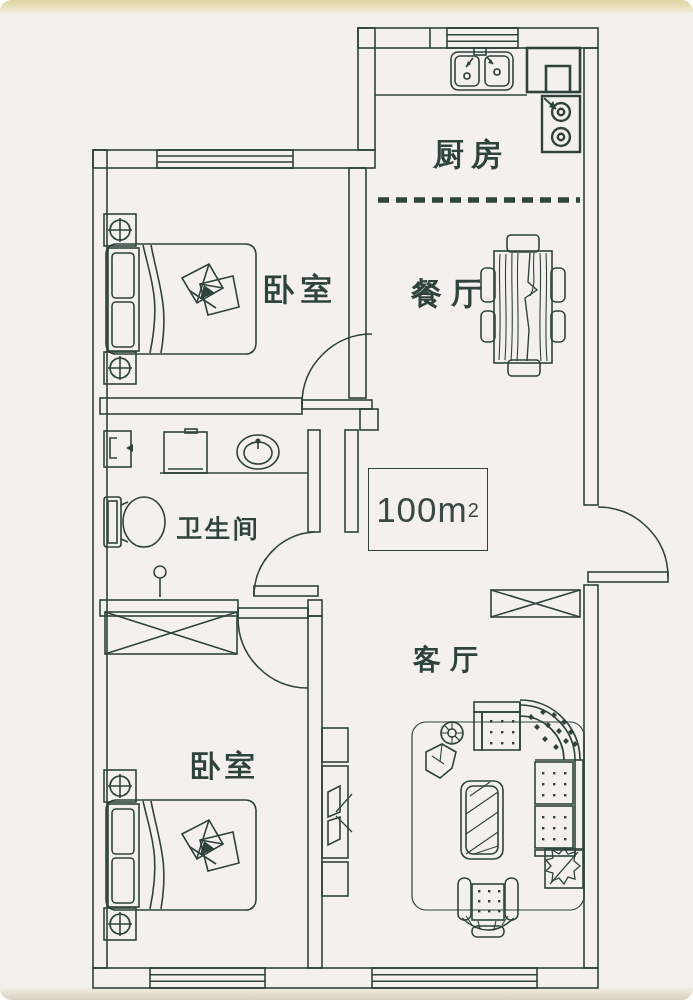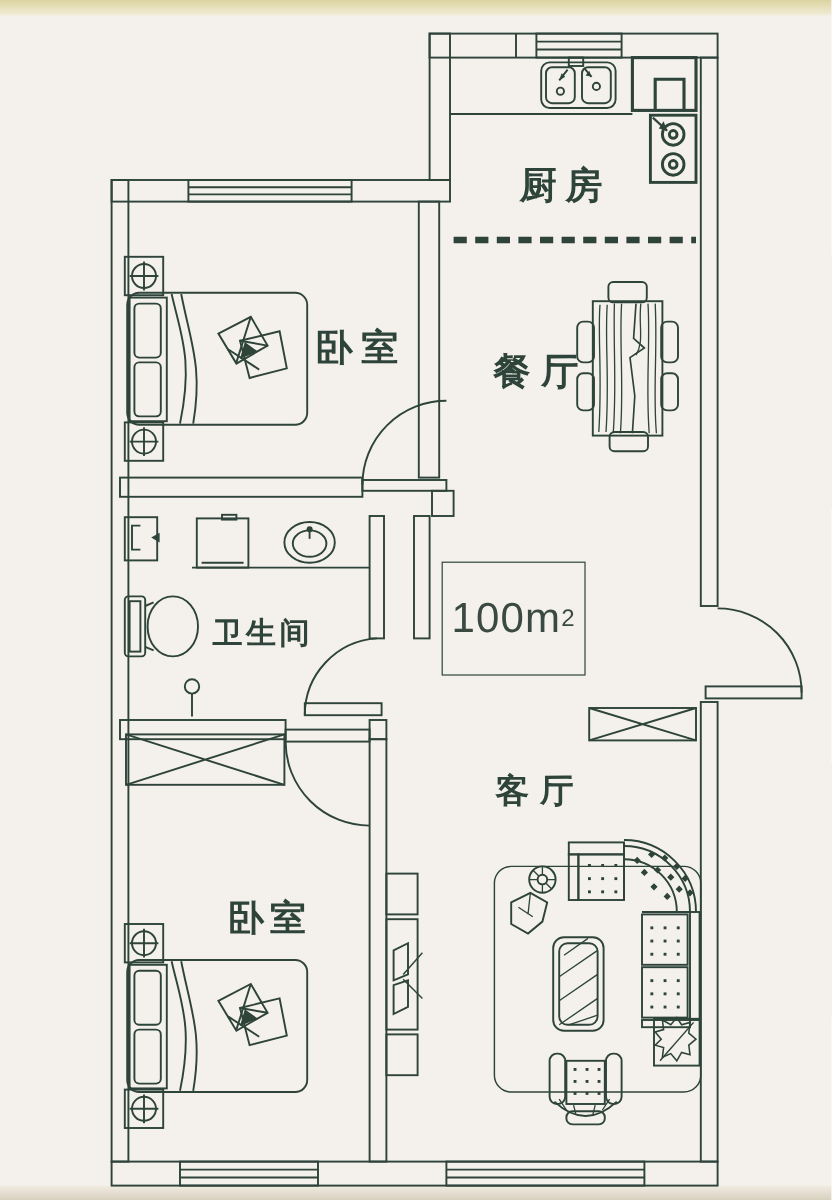--- a/index.html
+++ b/index.html
@@ -1,38 +1,39 @@
 <!DOCTYPE html>
 <html><head>
 <meta charset="utf-8">
 <style>
   html,body{margin:0;padding:0;}
   .stage{
     position:relative;width:693px;height:1000px;overflow:hidden;
     background:#f4f1ec;
     font-family:"Liberation Sans", sans-serif;
+    border-radius:12px;
   }
   .edge-top{position:absolute;left:0;top:0;width:693px;height:14px;
     background:linear-gradient(#dcd49f,#efe9d2 80%,#f4f1ec);}
   .edge-bottom{position:absolute;left:0;top:988px;width:693px;height:12px;
     background:linear-gradient(#f1ece2,#d8d0bf);}
   .plan-svg{position:absolute;left:0;top:0;}
   .room-label{
     position:absolute;color:#2e443a;
     font-family:"Liberation Serif","DejaVu Serif",serif;
     font-weight:600;white-space:nowrap;line-height:1;
   }
   .lbl-kitchen{left:433px;top:139px;font-size:31px;letter-spacing:7px;}
-  .lbl-dining{left:411px;top:278px;font-size:31px;letter-spacing:9px;margin-top:16px;}
+  .lbl-dining{left:411px;top:278px;font-size:31px;letter-spacing:9px;}
   .lbl-bed1{left:263px;top:274px;font-size:31px;letter-spacing:7px;}
   .lbl-bath{left:177px;top:516px;font-size:25px;letter-spacing:3px;}
   .lbl-living{left:413px;top:646px;font-size:28px;letter-spacing:9px;text-align:right;}
   .lbl-bed2{left:190px;top:751px;font-size:30px;letter-spacing:5px;}
   .area-box{
-    position:absolute;left:368px;top:468px;width:120px;height:95px;
+    position:absolute;left:368px;top:468px;width:120px;height:83px;
     border:1.6px solid #2e443a;box-sizing:border-box;
     display:flex;align-items:center;justify-content:center;
     color:#3a4a42;font-size:35px;font-weight:400;letter-spacing:1px;
   }
   .area-box sup{font-size:20px;line-height:0;vertical-align:8px;}
 </style>
 </head>
 <body>
 
 <div class="stage">

